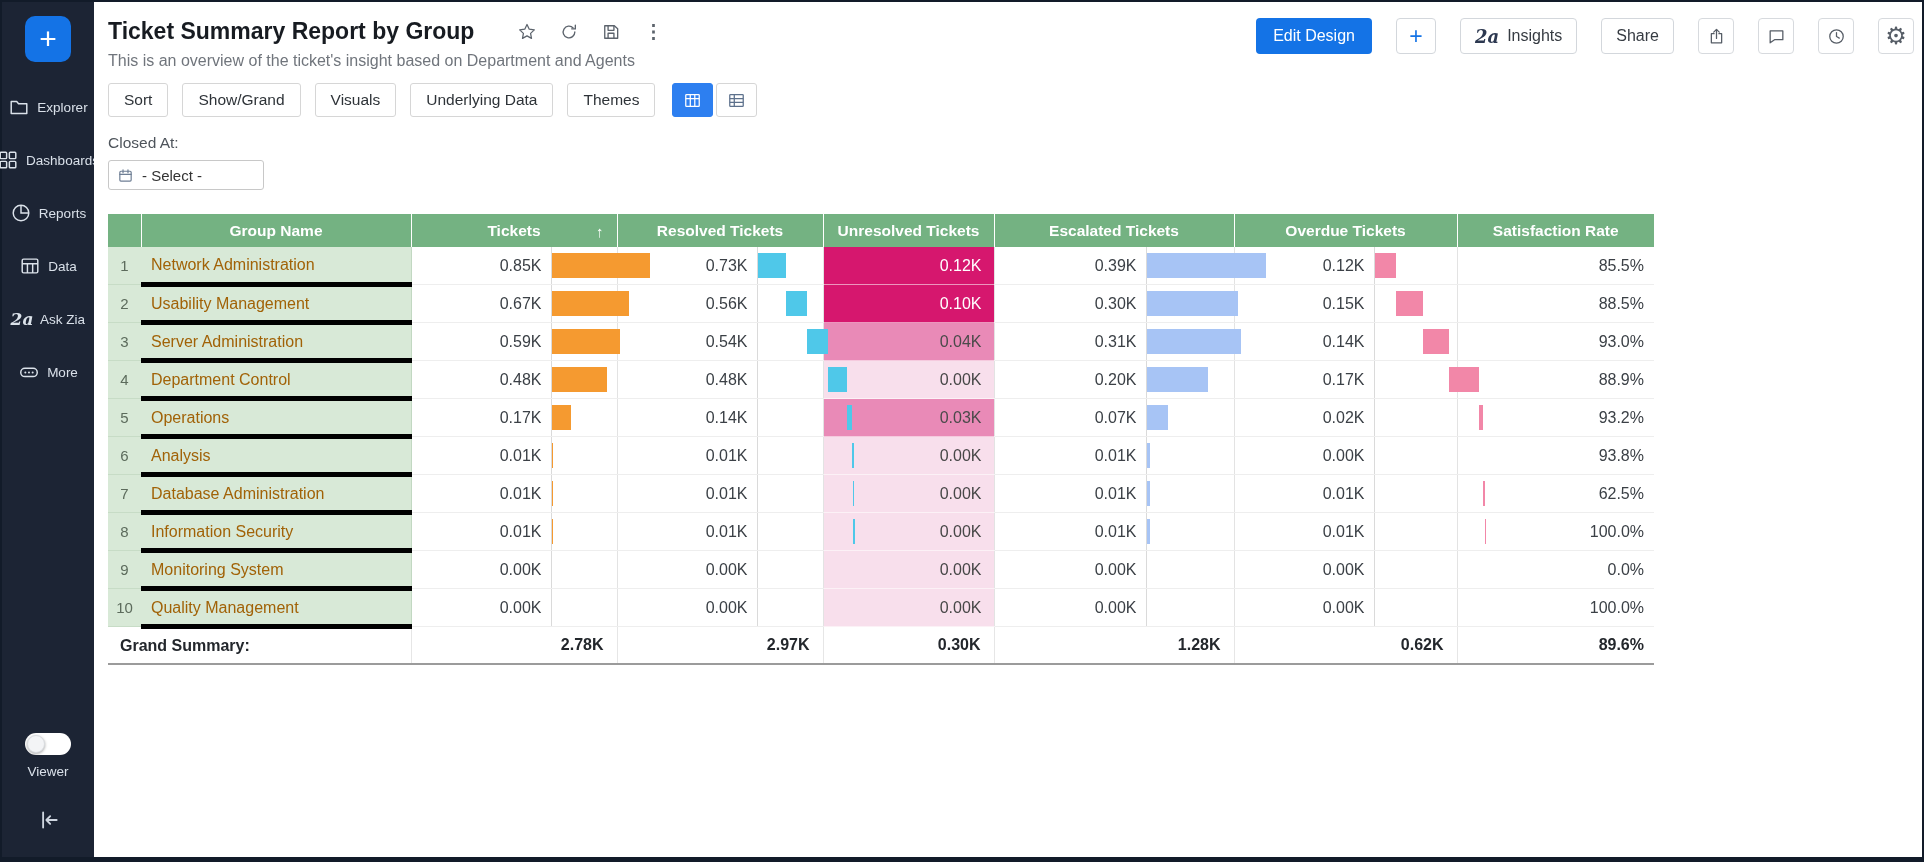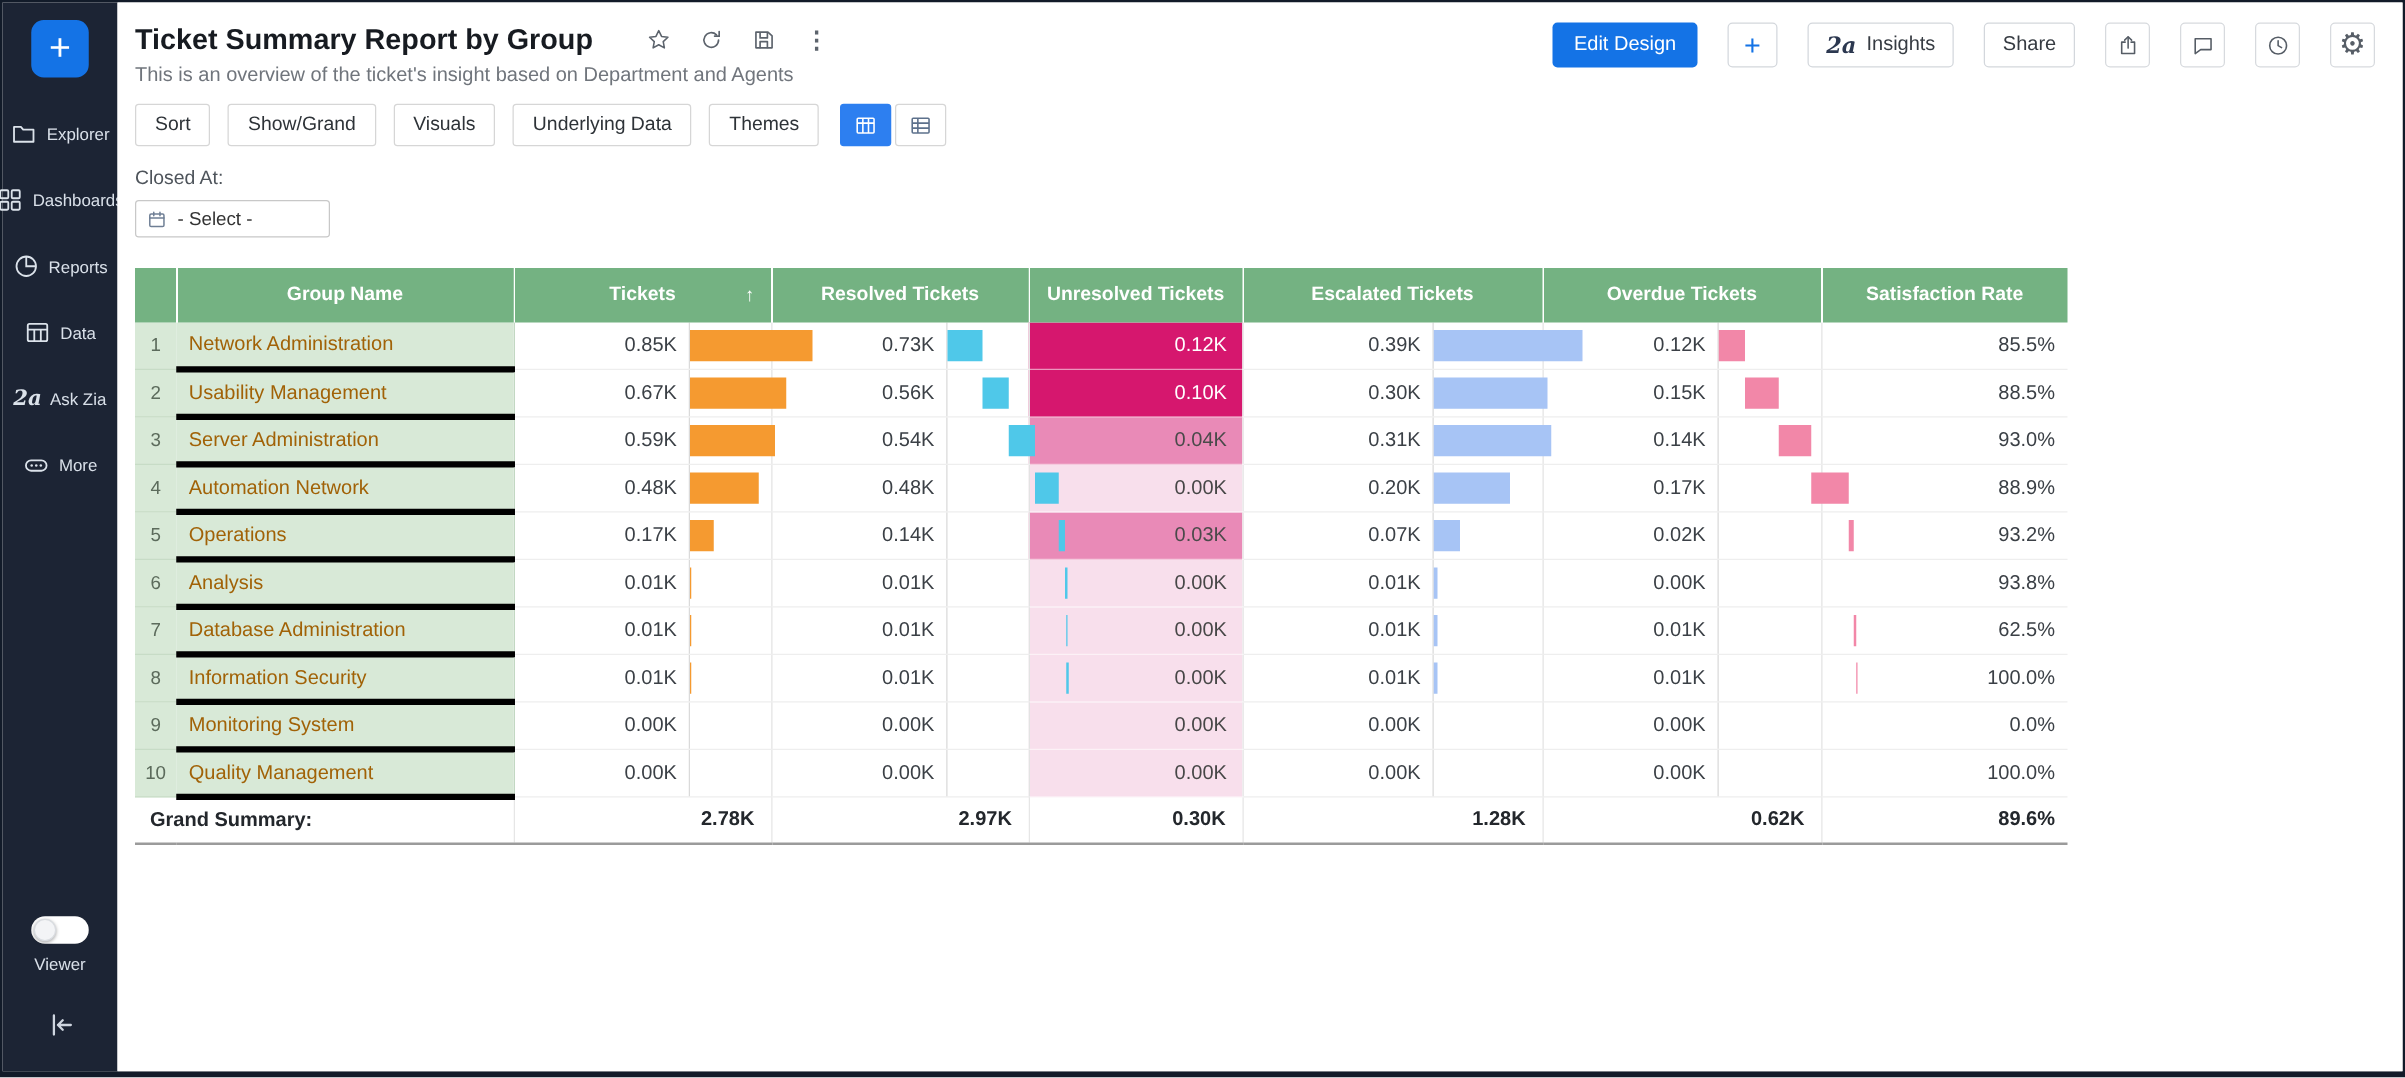--- a/index.html
+++ b/index.html
@@ -18,21 +18,21 @@
   .nav-label { font-size: 13.5px; color: #d9e0e9; }
   .zia-glyph { font-family: "DejaVu Serif", serif; font-style: italic; font-weight: 700; font-size: 17px; color: #dbe2ea; }
   .spacer { flex: 1; }
   .viewer-block { display: flex; flex-direction: column; align-items: center; gap: 9px; margin-bottom: 28px; }
   .toggle { width: 46px; height: 22px; border-radius: 11px; background: #ffffff; position: relative; display: inline-block; cursor: pointer; }
   .knob { position: absolute; left: 2px; top: 2px; width: 18px; height: 18px; border-radius: 50%; background: #f3f4f6; border: 1px solid #d9dce0; box-shadow: 0 1px 3px rgba(0,0,0,.35); }
   .collapse { margin-bottom: 24px; color: #cfd6e0; cursor: pointer; }
 
   
   .main { flex: 1; position: relative; overflow: hidden; background: #fff; }
-  .topbar { display: flex; justify-content: space-between; align-items: flex-start; padding: 16px 22px 0 14px; }
+  .topbar { display: flex; justify-content: space-between; align-items: flex-start; padding: 16px 8px 0 14px; }
   .title-row { display: flex; align-items: center; }
   .title { font-size: 23px; font-weight: 700; color: #171b21; }
   .title-icons { display: flex; align-items: center; gap: 20px; margin-left: 42px; color: #5c636c; }
   .t-ic { width: 22px; height: 22px; display: flex; align-items: center; justify-content: center; cursor: pointer; }
   .kebab-glyph { font-size: 19px; font-weight: 700; color: #5c636c; }
   .subtitle { margin-top: 7px; font-size: 16px; color: #70757c; }
 
   .actions { display: flex; align-items: center; gap: 24px; }
   .btn-primary { height: 36px; padding: 0 17px; background: var(--accent-blue, #1473e6); color: #fff; border: none; border-radius: 4px; font-size: 16px; cursor: pointer; font-family: inherit; }
   .btn-plus { width: 40px; height: 36px; background: #fff; border: 1px solid #d3d7dc; border-radius: 4px; color: var(--accent-blue, #1473e6); font-size: 23px; line-height: 1; cursor: pointer; }
@@ -49,21 +49,21 @@
   .seg-idle { background: #fff; border: 1px solid #d6d6d6; color: #5d718c; }
 
   .filter { padding: 17px 0 0 14px; }
   .filter-label { font-size: 15.5px; color: #4e545b; }
   .select { margin-top: 8px; width: 156px; height: 30px; border: 1px solid #c8c8c8; border-radius: 3px; background: #fff; display: flex; align-items: center; gap: 8px; padding: 0 8px; font-size: 15px; color: #333; cursor: pointer; }
   .cal { color: #6f7f95; display: flex; }
 
   
   .table-wrap { margin: 24px 0 0 14px; }
   table { border-collapse: collapse; table-layout: fixed; width: 1546px; font-size: 16px; }
-  thead th { height: 44px; background: var(--header-green, #74b282); color: #fff; font-weight: 700; font-size: 15.5px; text-align: center; position: relative; border-right: 1px solid rgba(255,255,255,.45); }
+  thead th { height: 33px; background: var(--header-green, #74b282); color: #fff; font-weight: 700; font-size: 15.5px; text-align: center; position: relative; border-right: 1px solid rgba(255,255,255,.45); }
   thead th:last-child { border-right: none; }
   .sort-arrow { position: absolute; right: 13px; top: 50%; transform: translateY(-50%); font-weight: 400; font-size: 15px; }
 
   tbody td { height: 37px; }
   .c-num { background: var(--row-green, #d8e9d7); color: #5c6b5c; text-align: center; font-size: 15px; border-bottom: 1px solid #c7dcc6; }
   .c-group { background: var(--row-green, #d8e9d7); color: #a16207; padding-left: 10px; border-bottom: 5px solid #000000; border-right: 1px solid #c2d8c2; }
   .c-bar { background: #fff; border-bottom: 1px solid #eeeeee; border-right: 1px solid #e3e3e3; padding: 0; }
   .bar-cell { display: flex; align-items: center; height: 37px; padding-left: 39px; }
   .bc-val { text-align: right; padding-right: 9px; color: #3b4046; flex-shrink: 0; }
   .w100 { flex-basis: 100px; } .w112 { flex-basis: 112px; }
@@ -392,21 +392,21 @@
                   <span class="bc-val w100">0.14K</span>
                   <div class="zone">
                     <div class="bar" style="width: 25.3px; margin-left: 48.8px; background: rgb(242, 135, 168);"></div>
                   </div>
                 </div>
               </td>
               <td class="c-sat">93.0%</td>
             </tr>
             <tr>
               <td class="c-num">4</td>
-              <td class="c-group">Automation Network</td>
+              <td class="c-group">Department Control</td>
               <td class="c-bar">
                 <div class="bar-cell">
                   <span class="bc-val w100">0.48K</span>
                   <div class="zone">
                     <div class="bar" style="width: 55.3px; margin-left: 0px; background: rgb(245, 154, 48);"></div>
                   </div>
                 </div>
               </td>
               <td class="c-bar">
                 <div class="bar-cell">

